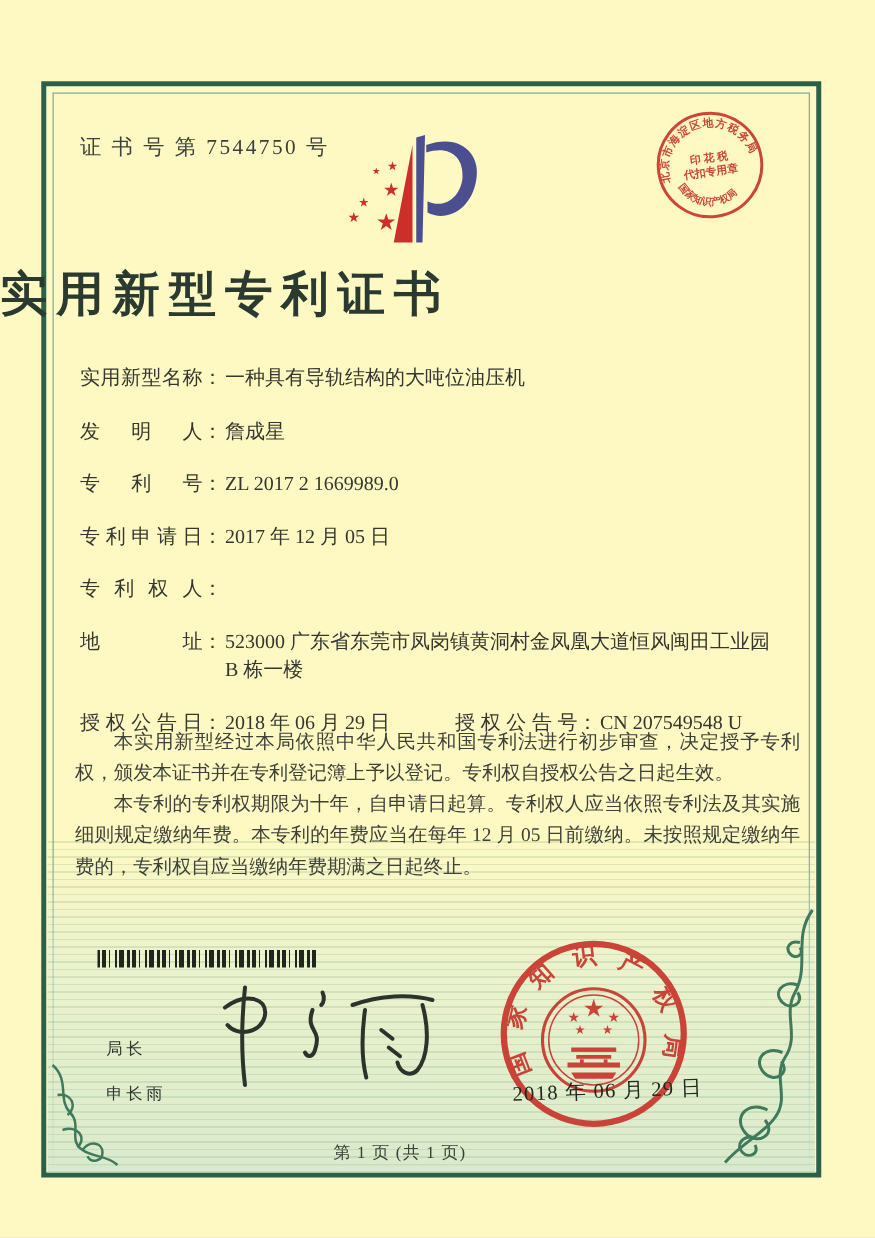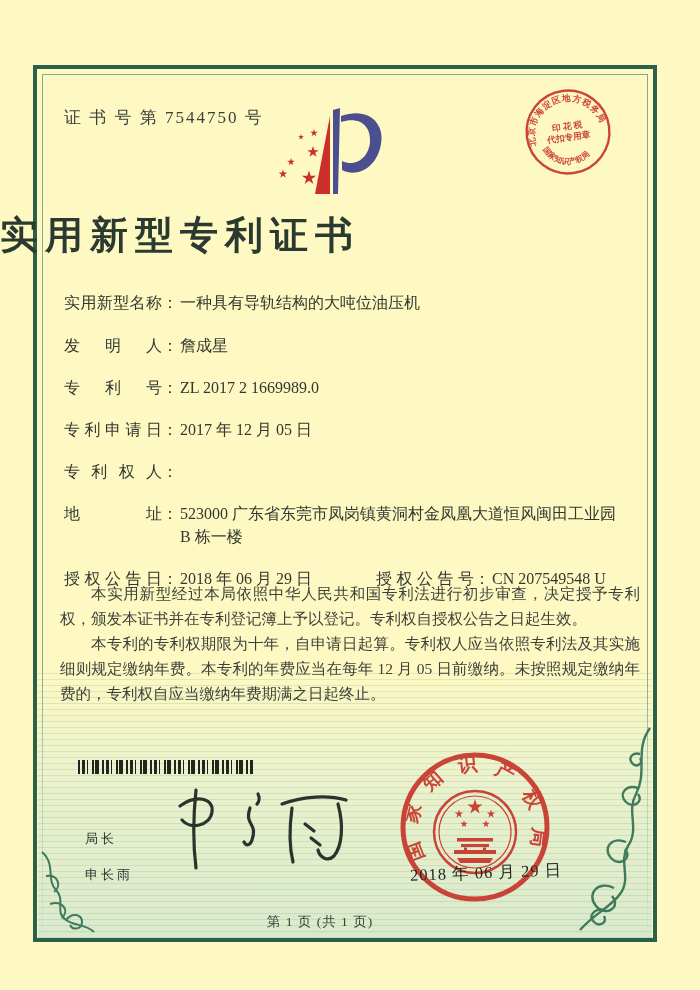--- a/index.html
+++ b/index.html
@@ -17,21 +17,21 @@
   .abs{position:absolute;}
   .cert-no{left:64px;top:106px;font-size:17px;letter-spacing:2px;color:#3a403b;}
   .title{left:0;top:210px;width:700px;text-align:left;font-size:38px;font-weight:bold;
          letter-spacing:7px;color:#2b3a31;}
   .fields{left:64px;top:291px;width:575px;font-size:16px;color:#33372f;}
   .field-row{display:flex;margin-bottom:19px;line-height:23px;}
   .field-row.gap-lg{margin-bottom:20px;}
   .field-label{display:inline-block;width:98px;text-align:justify;text-align-last:justify;flex:none;}
   .field-colon{flex:none;width:18px;}
   .field-value{width:440px;}
-  .pair2{display:flex;margin-left:16px;}
+  .pair2{display:flex;margin-left:4px;}
   .body-text{left:60px;top:581px;width:580px;font-size:15.5px;line-height:25px;
              text-align:justify;color:#3c413a;font-style:normal;}
   .body-text p{margin:0;text-indent:2em;}
   .barcode{left:78px;top:760px;width:176px;height:14px;
      background:repeating-linear-gradient(90deg,
        #20251f 0 2px, transparent 2px 4px,
        #20251f 4px 7px, transparent 7px 9px,
        #20251f 9px 10px, transparent 10px 14px,
        #20251f 14px 16px, transparent 16px 17px,
        #20251f 17px 21px, transparent 21px 24px);}

